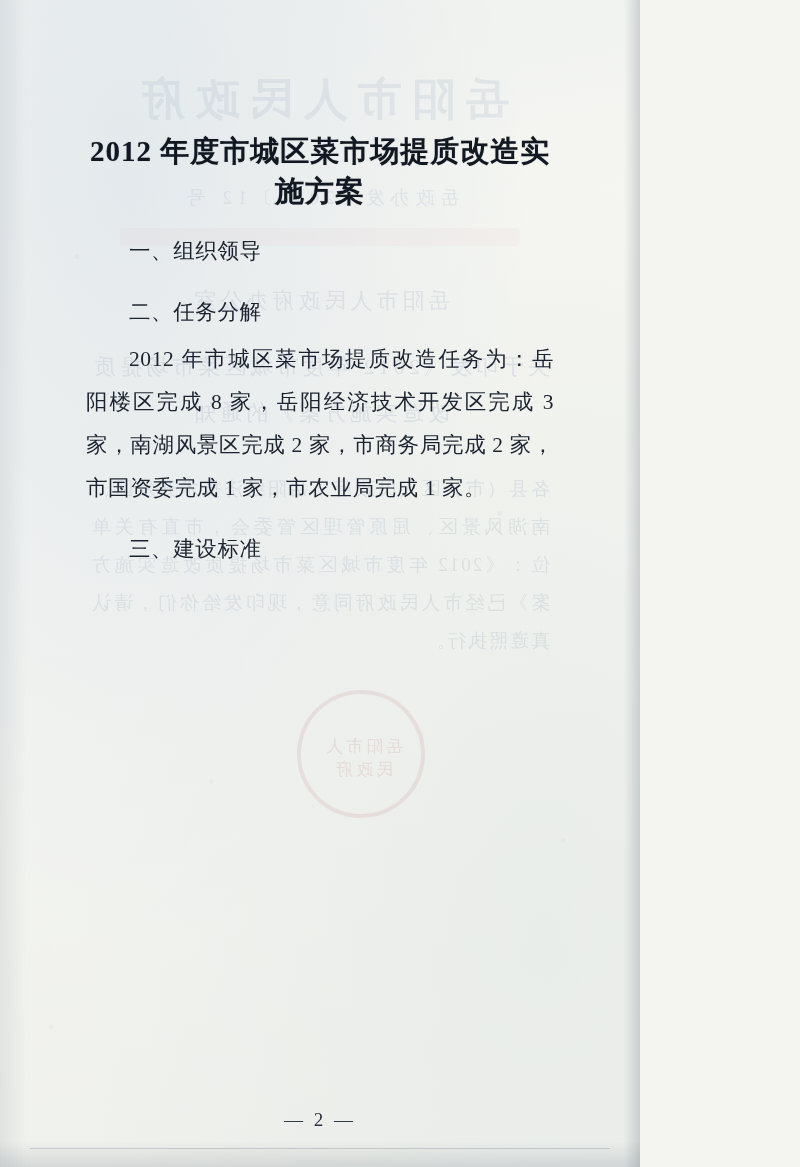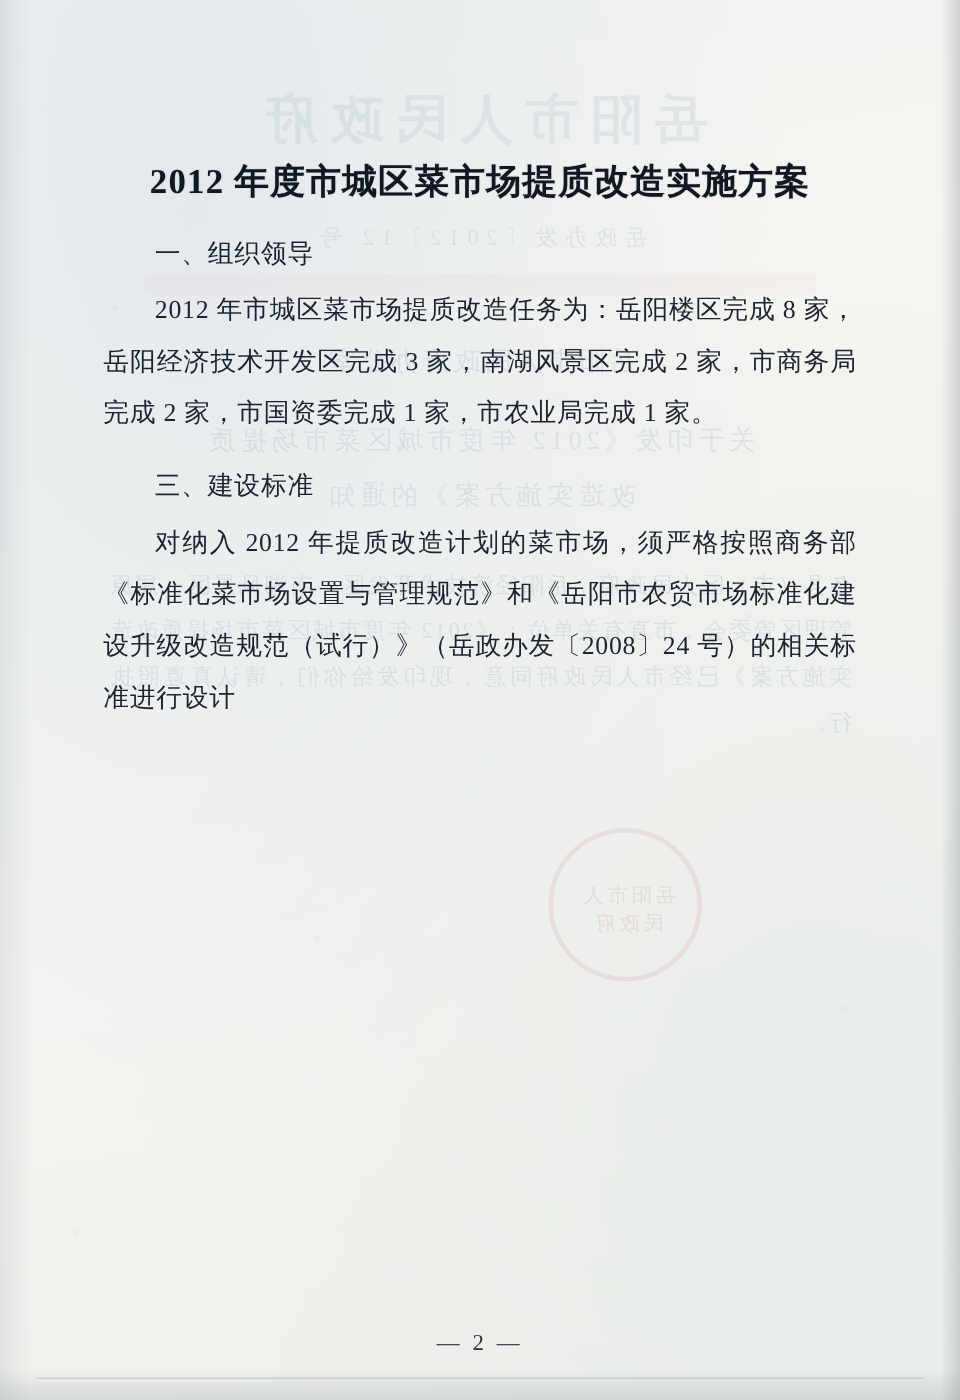--- a/index.html
+++ b/index.html
@@ -8,21 +8,21 @@
   }
   body {
     width: 800px;
     height: 1167px;
     background: #f4f5f0;
     font-family: "Liberation Serif", serif;
     overflow: hidden;
   }
   .page {
     position: relative;
-    width: 800px;
+    width: 640px;
     height: 1167px;
     background:
       radial-gradient(ellipse at 20% 15%, rgba(226,232,236,0.9) 0%, rgba(243,244,240,0.2) 55%),
       radial-gradient(ellipse at 85% 80%, rgba(228,233,230,0.8) 0%, rgba(246,246,242,0.1) 60%),
       linear-gradient(170deg, #eef1ef 0%, #f6f6f2 25%, #f3f4f0 60%, #eceeea 100%);
     overflow: hidden;
   }
   
   .noise {
     position: absolute;
@@ -202,24 +202,24 @@
   </div>
 
   <div class="noise"></div>
 
   <div class="doc">
     <div class="doc-title">2012 年度市城区菜市场提质改造实施方案</div>
 
 
     <div class="heading">一、组织领导</div>
 
+    <div class="heading">二、任务分解</div>
     <div class="para tight">2012 年市城区菜市场提质改造任务为：岳阳楼区完成 8 家，岳阳经济技术开发区完成 3 家，南湖风景区完成 2 家，市商务局完成 2 家，市国资委完成 1 家，市农业局完成 1 家。</div>
 
     <div class="heading">三、建设标准</div>
-    <div class="para tight">对纳入 2012 年提质改造计划的菜市场，须严格按照商务部《标准化菜市场设置与管理规范》和《岳阳市农贸市场标准化建设升级改造规范（试行）》（岳政办发〔2008〕24 号）的相关标准进行设计</div>
   </div>
 
   <div class="page-number">— 2 —</div>
   <div class="hrule"></div>
 
   <div class="edge-left"></div>
   <div class="edge-right"></div>
   <div class="edge-bottom"></div>
 </div>
 

